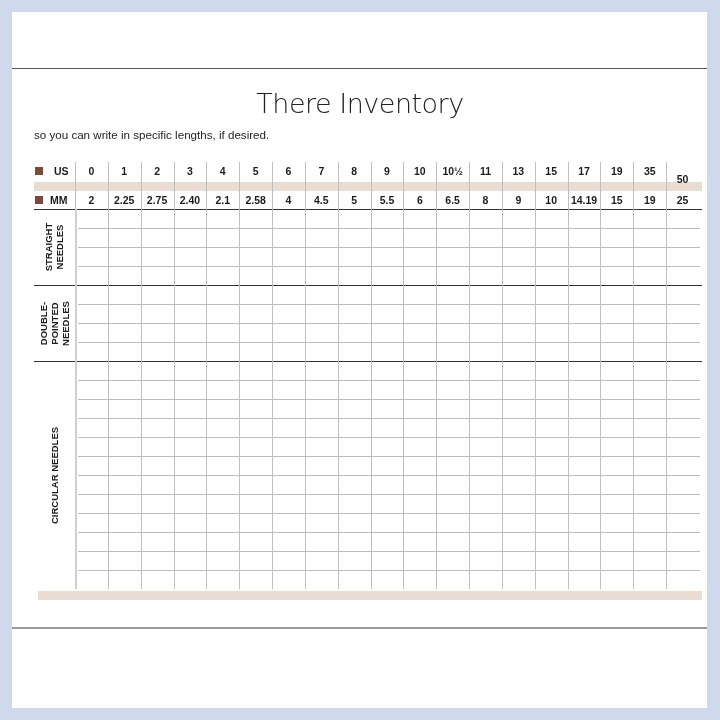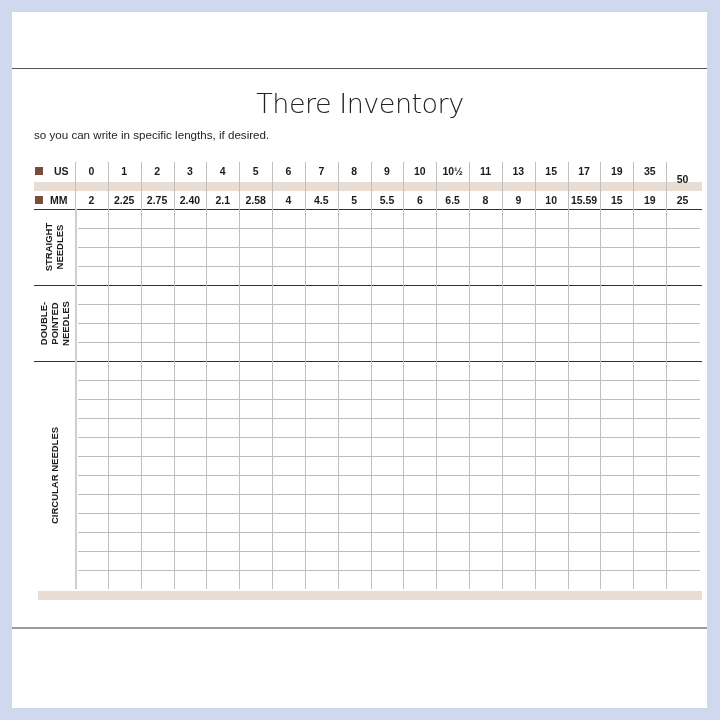--- a/index.html
+++ b/index.html
@@ -80,21 +80,21 @@
     <div class="hdr-cell" style="left: 403.421px; top: 194px; width: 32.8421px;">6</div>
     <div class="hdr-cell" style="left: 436.263px; top: 165px; width: 32.8421px;">10½</div>
     <div class="hdr-cell" style="left: 436.263px; top: 194px; width: 32.8421px;">6.5</div>
     <div class="hdr-cell" style="left: 469.105px; top: 165px; width: 32.8421px;">11</div>
     <div class="hdr-cell" style="left: 469.105px; top: 194px; width: 32.8421px;">8</div>
     <div class="hdr-cell" style="left: 501.947px; top: 165px; width: 32.8421px;">13</div>
     <div class="hdr-cell" style="left: 501.947px; top: 194px; width: 32.8421px;">9</div>
     <div class="hdr-cell" style="left: 534.789px; top: 165px; width: 32.8421px;">15</div>
     <div class="hdr-cell" style="left: 534.789px; top: 194px; width: 32.8421px;">10</div>
     <div class="hdr-cell" style="left: 567.632px; top: 165px; width: 32.8421px;">17</div>
-    <div class="hdr-cell" style="left: 567.632px; top: 194px; width: 32.8421px;">15.59</div>
+    <div class="hdr-cell" style="left: 567.632px; top: 194px; width: 32.8421px;">14.19</div>
     <div class="hdr-cell" style="left: 600.474px; top: 165px; width: 32.8421px;">19</div>
     <div class="hdr-cell" style="left: 600.474px; top: 194px; width: 32.8421px;">15</div>
     <div class="hdr-cell" style="left: 633.316px; top: 165px; width: 32.8421px;">35</div>
     <div class="hdr-cell" style="left: 633.316px; top: 194px; width: 32.8421px;">19</div>
     <div class="hdr-cell" style="left: 666.158px; top: 173px; width: 32.8421px;">50</div>
     <div class="hdr-cell" style="left: 666.158px; top: 194px; width: 32.8421px;">25</div>
     <div class="vline" style="left: 75px; top: 162px; height: 47px;"></div>
     <div class="vline" style="left: 108px; top: 162px; height: 47px;"></div>
     <div class="vline" style="left: 141px; top: 162px; height: 47px;"></div>
     <div class="vline" style="left: 174px; top: 162px; height: 47px;"></div>

